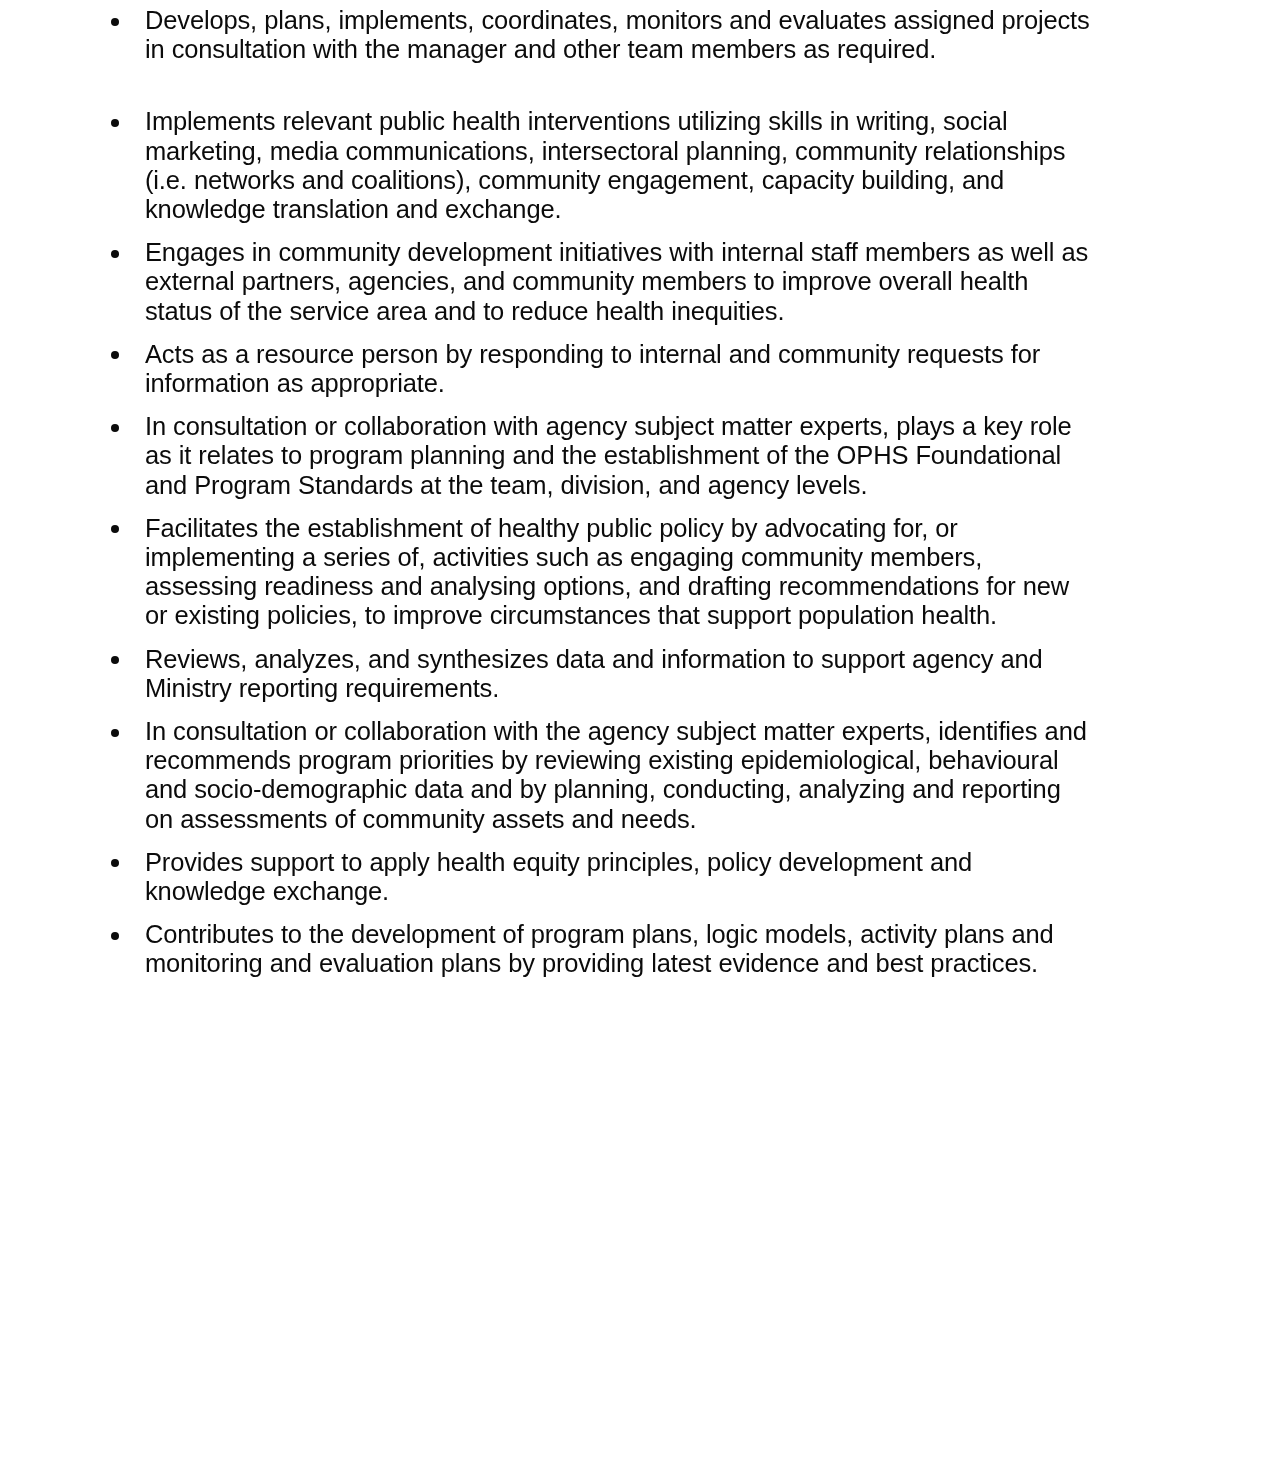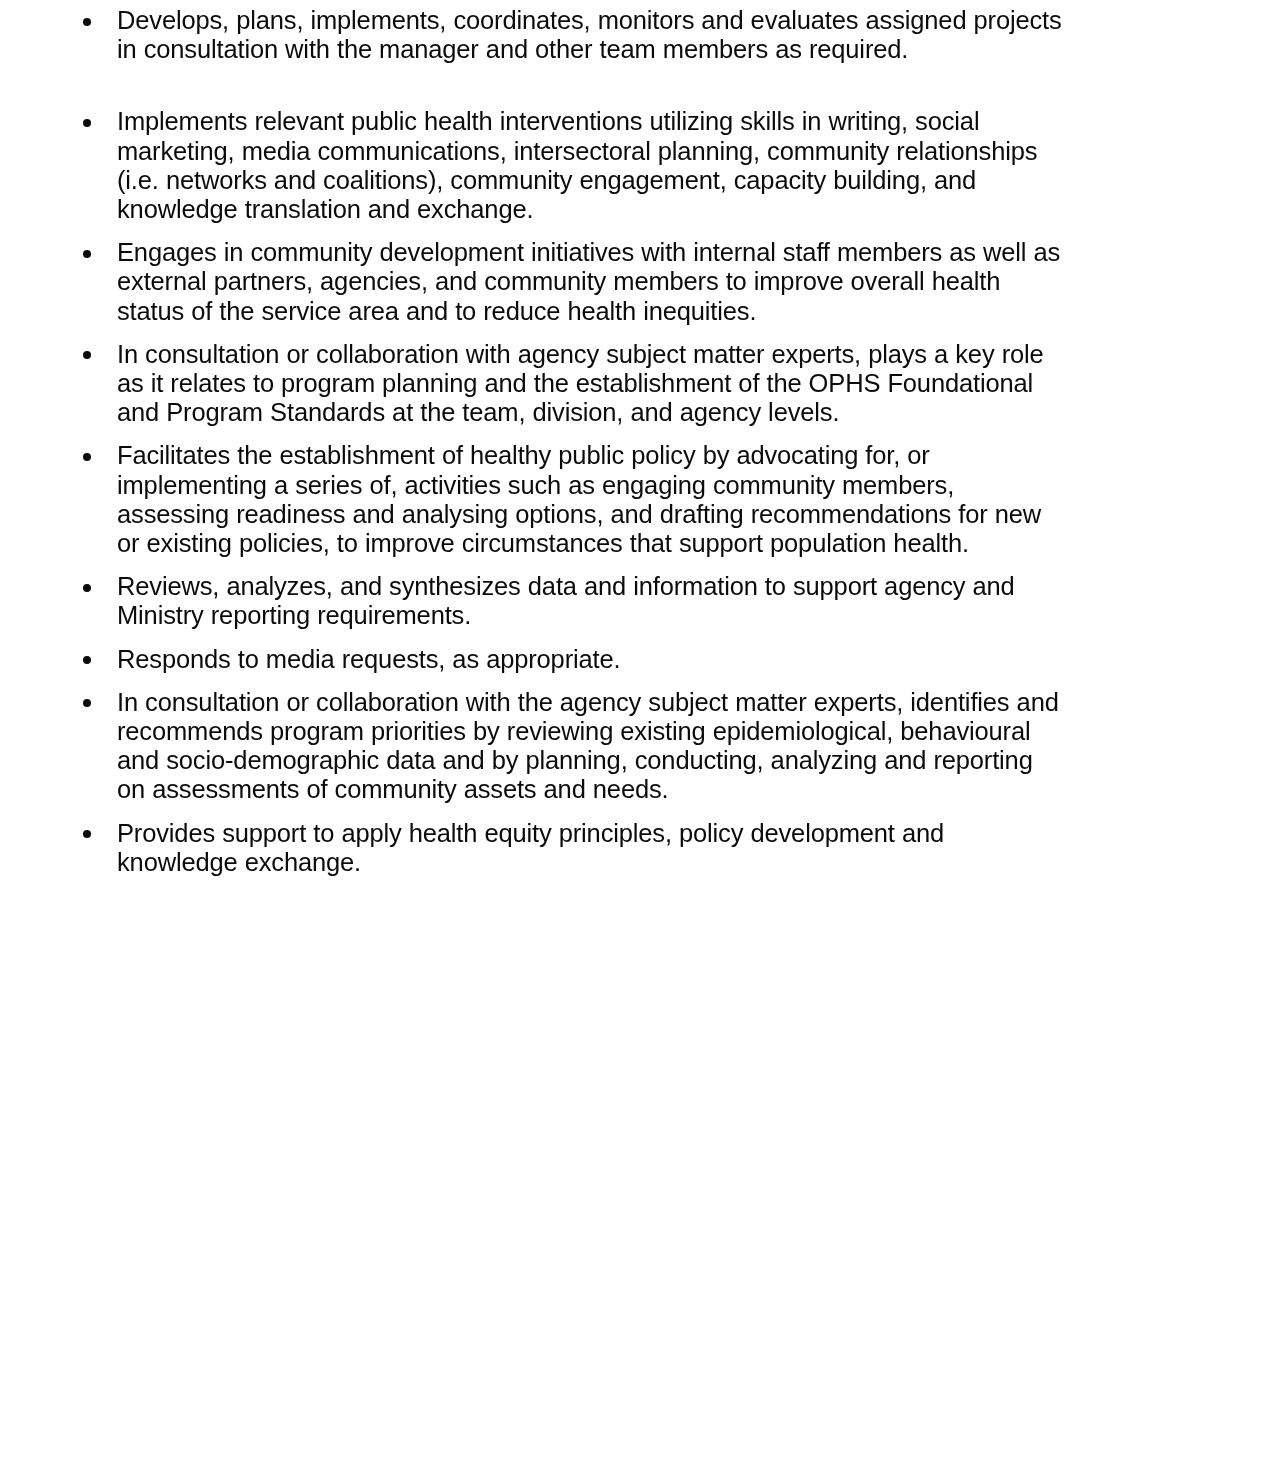--- a/index.html
+++ b/index.html
@@ -13,21 +13,21 @@
     font-family: "Liberation Sans", sans-serif;
     color: #0b0b0b;
     overflow: hidden;
   }
   #page {
     position: relative;
     width: 1275px;
     height: 1474px;
     background: #ffffff;
     box-sizing: border-box;
-    padding: 6px 140px 0 80px;
+    padding: 6px 140px 0 108px;
   }
   ul.duties-list {
     list-style: none;
     margin: 0;
     padding: 0;
   }
   li.duty-item {
     position: relative;
     padding-left: 37px;
     margin: 0 0 14px 0;
@@ -66,36 +66,40 @@
       <li class="duty-item">
         <span class="bullet-dot"></span>
         <span class="duty-text">Implements relevant public health interventions utilizing skills in writing, social marketing, media communications, intersectoral planning, community relationships (i.e. networks and coalitions), community engagement, capacity building, and knowledge translation and exchange.</span>
       </li>
       <li class="duty-item">
         <span class="bullet-dot"></span>
         <span class="duty-text">Engages in community development initiatives with internal staff members as well as external partners, agencies, and community members to improve overall health status of the service area and to reduce health inequities.</span>
       </li>
       <li class="duty-item">
         <span class="bullet-dot"></span>
+        <span class="duty-text">Acts as a resource person by responding to internal and community requests for information as appropriate.</span>
+      </li>
+      <li class="duty-item">
+        <span class="bullet-dot"></span>
         <span class="duty-text">In consultation or collaboration with agency subject matter experts, plays a key role as it relates to program planning and the establishment of the OPHS Foundational and Program Standards at the team, division, and agency levels.</span>
       </li>
       <li class="duty-item">
         <span class="bullet-dot"></span>
         <span class="duty-text">Facilitates the establishment of healthy public policy by advocating for, or implementing a series of, activities such as engaging community members, assessing readiness and analysing options, and drafting recommendations for new or existing policies, to improve circumstances that support population health.</span>
       </li>
       <li class="duty-item">
         <span class="bullet-dot"></span>
         <span class="duty-text">Reviews, analyzes, and synthesizes data and information to support agency and Ministry reporting requirements.</span>
       </li>
       <li class="duty-item">
         <span class="bullet-dot"></span>
-        <span class="duty-text">Responds to media requests, as appropriate.</span>
-      </li>
-      <li class="duty-item">
-        <span class="bullet-dot"></span>
         <span class="duty-text">In consultation or collaboration with the agency subject matter experts, identifies and recommends program priorities by reviewing existing epidemiological, behavioural and socio-demographic data and by planning, conducting, analyzing and reporting on assessments of community assets and needs.</span>
       </li>
       <li class="duty-item">
         <span class="bullet-dot"></span>
         <span class="duty-text">Provides support to apply health equity principles, policy development and knowledge exchange.</span>
       </li>
+      <li class="duty-item">
+        <span class="bullet-dot"></span>
+        <span class="duty-text">Contributes to the development of program plans, logic models, activity plans and monitoring and evaluation plans by providing latest evidence and best practices.</span>
+      </li>
     </ul>
 </div>
 
 </body></html>

